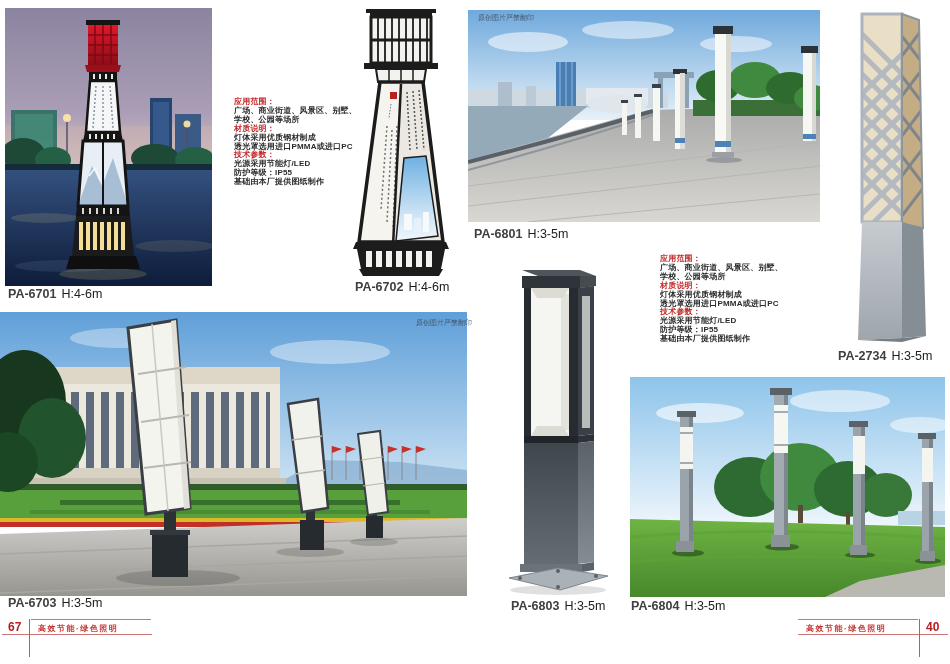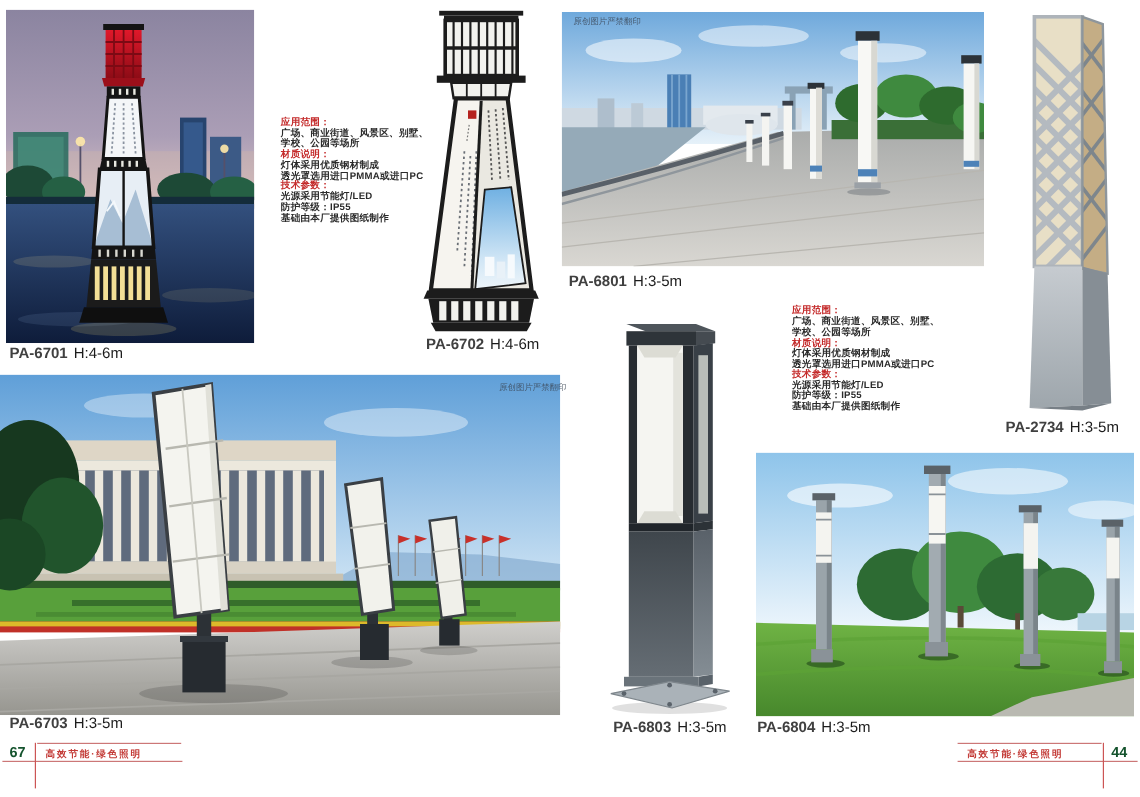--- a/index.html
+++ b/index.html
@@ -7,21 +7,21 @@
         font-family:"Liberation Sans","DejaVu Sans",sans-serif;}
   .photo{position:absolute;overflow:hidden;}
   .photo svg{display:block;}
   .render{position:absolute;overflow:hidden;}
   .label{position:absolute;font-size:12.5px;white-space:nowrap;}
   .label .model{color:#404040;font-weight:bold;}
   .label .ht{color:#1c1c1c;margin-left:5px;}
   .spec{position:absolute;font-size:8px;line-height:8.9px;color:#2b2b2b;font-weight:bold;white-space:nowrap;letter-spacing:.2px;}
   .spec .spec-h{color:#c42a2a;}
   .wm{position:absolute;font-size:7px;color:#3a4554;opacity:.8;white-space:nowrap;}
-  .pagenum{position:absolute;font-size:12px;font-weight:bold;color:#14532d;}
+  .pagenum{position:absolute;font-size:12px;font-weight:bold;color:#b91c1c;}
   .slogan{position:absolute;font-size:8px;font-weight:bold;color:#c33a36;letter-spacing:1.5px;white-space:nowrap;}
   .hline{position:absolute;height:1px;background:#c77;}
   .vline{position:absolute;width:1px;background:#c55;}
 </style>
 </head>
 <body>
 
 <div class="page">
 
   <div class="photo" style="left:5px;top:8px;width:207px;height:278px;">
@@ -552,15 +552,15 @@
   <div class="pagenum" style="left:8px;top:620px;">67</div>
   <div class="hline" style="left:31px;top:619px;width:120px;"></div>
   <div class="hline" style="left:2px;top:634px;width:150px;"></div>
   <div class="vline" style="left:29px;top:619px;height:38px;"></div>
   <div class="slogan" style="left:38px;top:623px;">高效节能·绿色照明</div>
 
   <div class="slogan" style="left:806px;top:623px;">高效节能·绿色照明</div>
   <div class="hline" style="left:798px;top:619px;width:120px;"></div>
   <div class="hline" style="left:798px;top:634px;width:150px;"></div>
   <div class="vline" style="left:919px;top:619px;height:38px;"></div>
-  <div class="pagenum" style="left:926px;top:620px;">44</div>
+  <div class="pagenum" style="left:926px;top:620px;">40</div>
 
 </div>
 
 </body></html>

